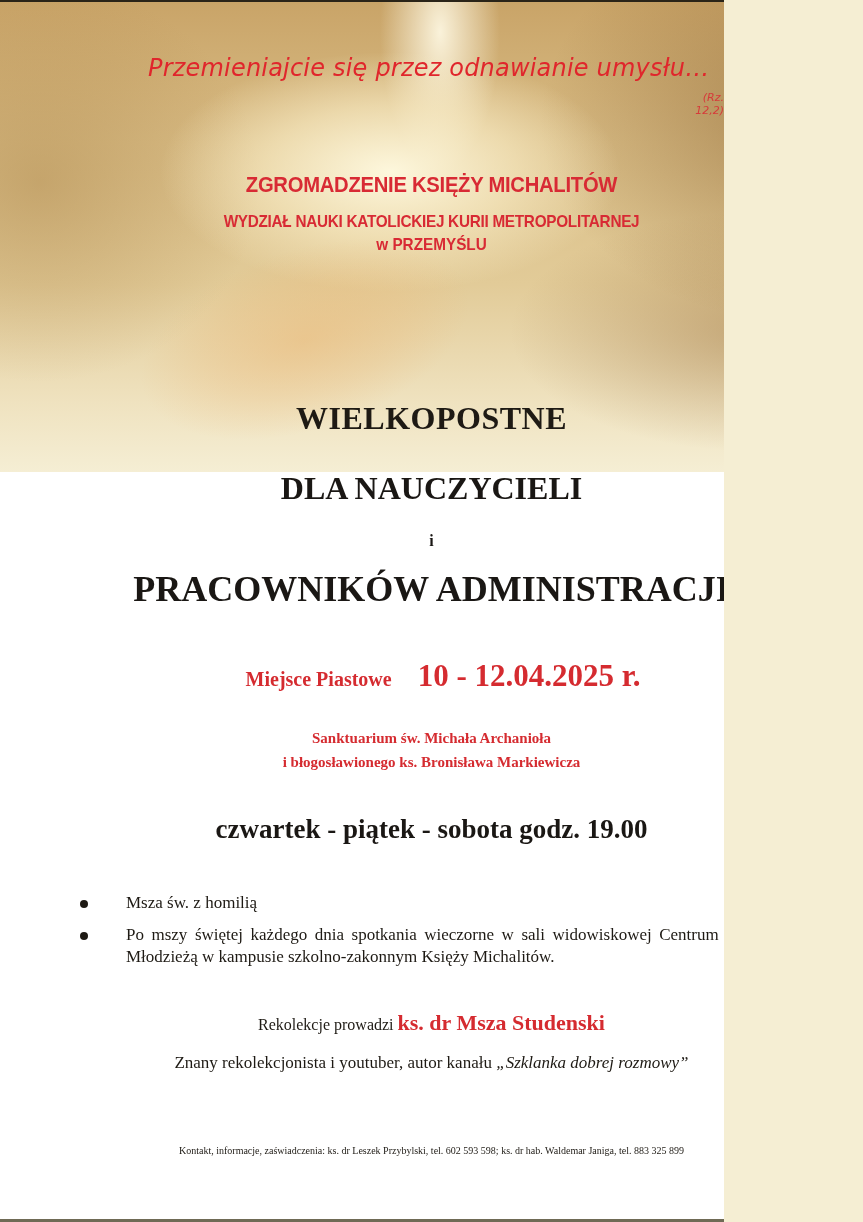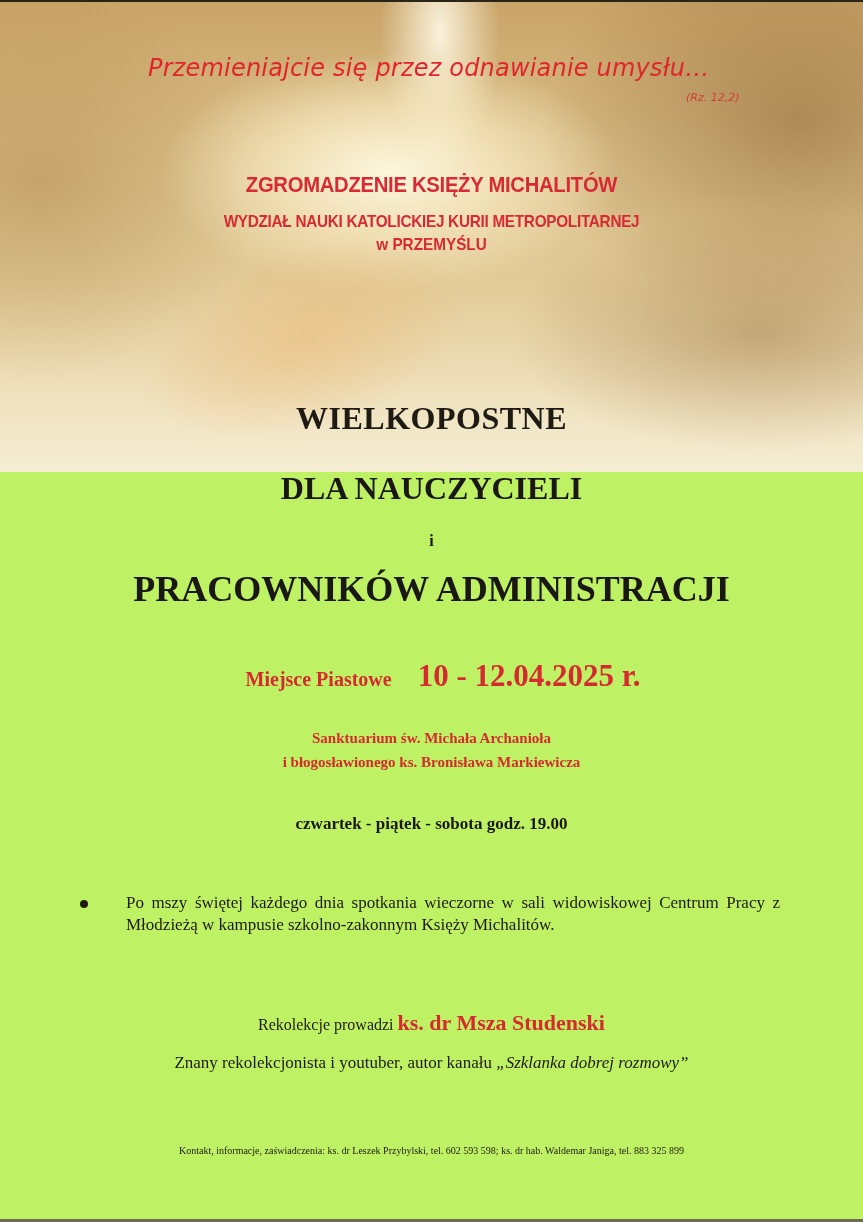--- a/index.html
+++ b/index.html
@@ -3,22 +3,22 @@
   <meta charset="utf-8">
   <style>
     html, body { margin: 0; padding: 0; }
     body {
       width: 863px; height: 1222px; overflow: hidden;
       background: #f5eed3;
       font-family: "Liberation Serif", serif;
       position: relative;
     }
     .poster {
-      position: absolute; left: 0; top: 0; width: 863px; height: 1222px;
-      background: #bef264;
+      position: absolute; left: 0; top: 0; width: 724px; height: 1222px;
+      background: #ffffff;
       border-top: 2px solid #2a2418;
       border-bottom: 3px solid #6f6a55;
       box-sizing: border-box;
       overflow: hidden;
     }
     .hero-bg {
       position: absolute; left: 0; top: 0; width: 863px; height: 470px;
       background:
         radial-gradient(ellipse 230px 120px at 390px 170px, rgba(255,250,225,0.95) 0%, rgba(250,238,200,0.6) 55%, rgba(250,238,200,0) 100%),
         radial-gradient(ellipse 60px 140px at 440px 30px, rgba(255,250,230,0.9) 0%, rgba(255,250,230,0) 100%),
@@ -50,21 +50,21 @@
     .title1 { top: 362px; font-weight: bold; font-size: 29px; color: #1e1a14; letter-spacing: 0.5px; }
     .title2 { top: 398px; font-weight: bold; font-size: 32px; color: #1e1a14; letter-spacing: 0.5px; }
     .aud1 { top: 468px; font-weight: bold; font-size: 32px; color: #1a1714; }
     .and { top: 530px; font-weight: bold; font-size: 16px; color: #1a1714; }
     .aud2 { top: 566px; font-weight: bold; font-size: 36px; color: #1a1714; }
     .place-line { top: 656px; color: #d52b30; font-weight: bold; }
     .place-line .place { font-size: 20px; margin-right: 22px; margin-left: 23px; }
     .place-line .date { font-size: 31px; }
     .sanct1 { top: 728px; font-weight: bold; font-size: 15px; color: #d52b30; }
     .sanct2 { top: 752px; font-weight: bold; font-size: 15px; color: #d52b30; }
-    .schedule { top: 812px; font-weight: bold; font-size: 17px; color: #1a1714; }
+    .schedule { top: 812px; font-weight: bold; font-size: 27px; color: #1a1714; }
     .bullets { position: absolute; left: 80px; top: 890px; width: 700px; }
     .bullet-row { display: flex; align-items: flex-start; font-size: 17px; color: #1e1a14; line-height: 22px; margin-bottom: 10px; }
     .bullet-dot { width: 8px; height: 8px; border-radius: 50%; background: #1e1a14; margin-top: 8px; flex: 0 0 8px; }
     .bullet-text { margin-left: 38px; text-align: justify; text-align-last: left; flex: 1; }
     .leader { top: 1008px; font-size: 16px; color: #1e1a14; }
     .leader .name { font-weight: bold; font-size: 22px; color: #d52b30; }
     .desc { top: 1051px; font-size: 17px; color: #1e1a14; }
     .desc .channel { font-style: italic; }
     .contact { top: 1143px; font-size: 10px; color: #1e1a14; }
   </style>
@@ -95,20 +95,24 @@
   </div>
 
   <div class="text sanct1">Sanktuarium św. Michała Archanioła</div>
   <div class="text sanct2">i błogosławionego ks. Bronisława Markiewicza</div>
 
   <div class="text schedule">czwartek - piątek - sobota godz. 19.00</div>
 
   <div class="bullets">
     <div class="bullet-row">
       <span class="bullet-dot"></span>
+      <span class="bullet-text">Msza św. z homilią</span>
+    </div>
+    <div class="bullet-row">
+      <span class="bullet-dot"></span>
       <span class="bullet-text">Po mszy świętej każdego dnia spotkania wieczorne w sali widowiskowej Centrum Pracy z Młodzieżą w kampusie szkolno-zakonnym Księży Michalitów.</span>
     </div>
   </div>
 
   <div class="text leader">
     <span>Rekolekcje prowadzi</span>
     <span class="name">ks. dr Msza Studenski</span>
   </div>
 
   <div class="text desc">

